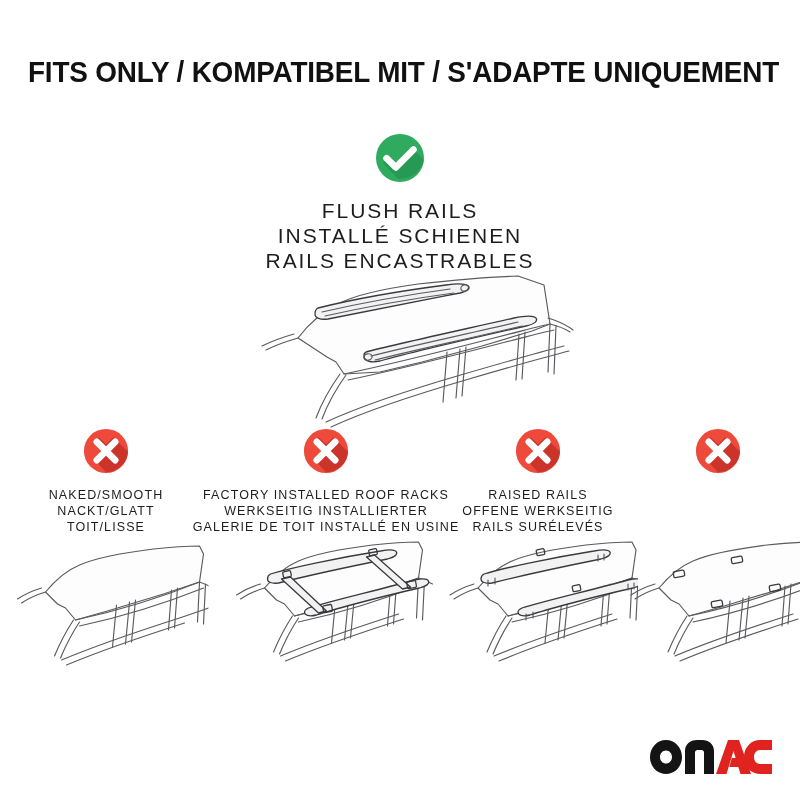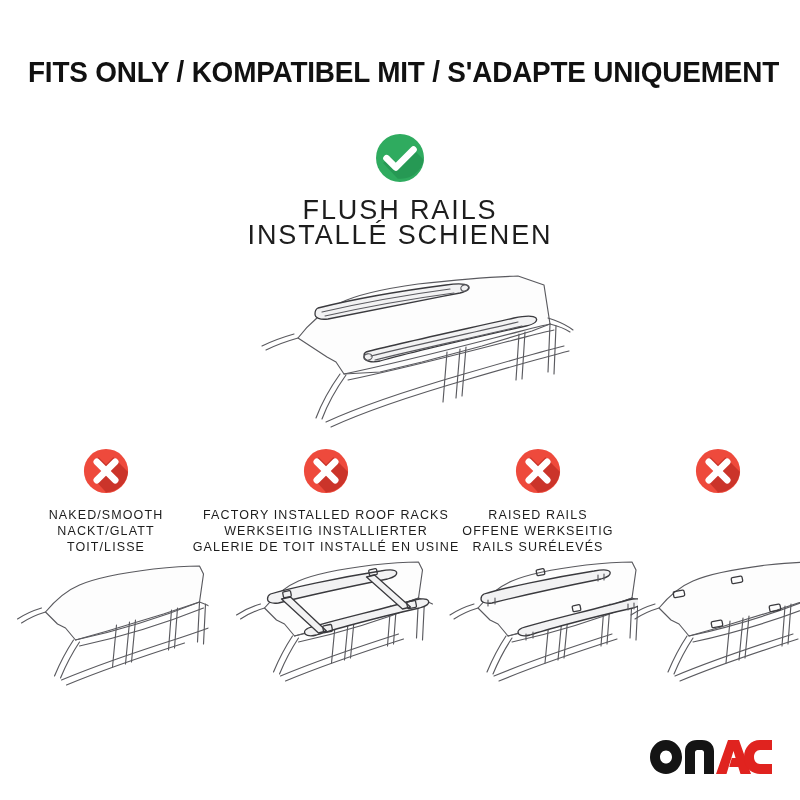--- a/index.html
+++ b/index.html
@@ -42,21 +42,21 @@
     flex-direction: column;
     align-items: center;
   }
   .status-icon {
     display: block;
   }
   #primary-labels {
     margin-top: 11px;
     text-align: center;
     color: #1d1d1d;
-    font-size: 27px;
+    font-size: 21px;
     line-height: 25px;
     letter-spacing: 1.9px;
     font-weight: 500;
     white-space: nowrap;
   }
   #primary-labels .line {
     display: block;
   }
 
   
@@ -65,21 +65,21 @@
     left: 232px;
     top: 262px;
     width: 380px;
     height: 180px;
   }
 
   
   #exclusion-row {
     position: absolute;
     left: 0;
-    top: 448px;
+    top: 428px;
     width: 800px;
     height: 250px;
     display: flex;
   }
   .exclusion-item {
     position: relative;
     display: flex;
     flex-direction: column;
     align-items: center;
   }
@@ -135,20 +135,21 @@
     <svg width="50" height="50" viewBox="0 0 50 50">
       <circle cx="25" cy="25" r="24" fill="#2fab5f"></circle>
       <path d="M49 27 L38 16 L22 30 L15.5 24 L8 30 L22.5 45.5 A24 24 0 0 0 49 27 Z" fill="#1f8a4a" opacity="0.55"></path>
       <path d="M11.5 25.2 L20.8 34.4 L38.5 16.6" fill="none" stroke="#ffffff" stroke-width="6.6" stroke-linecap="round" stroke-linejoin="round"></path>
     </svg>
   </span>
 
   <div id="primary-labels">
     <span class="line">FLUSH RAILS</span>
     <span class="line">INSTALLÉ SCHIENEN</span>
+    <span class="line">RAILS ENCASTRABLES</span>
   </div>
 </div>
 
 <div id="primary-illustration">
   <svg width="380" height="180" viewBox="0 0 380 180">
 
     <path class="ln fillpanel" d="M66 76 C78 60 94 48 108 41 C124 33 150 27 186 22
              C222 18 256 15 286 14 L312 23 L318 62
              L300 69 L250 84 L190 100 L148 110 L112 112
              L104 100 L95 95 Z"></path>

